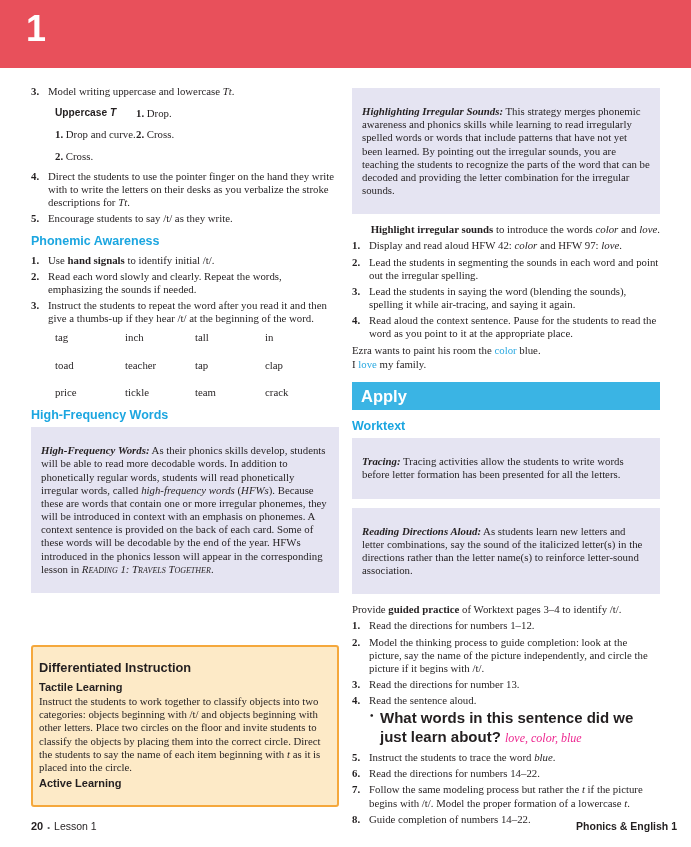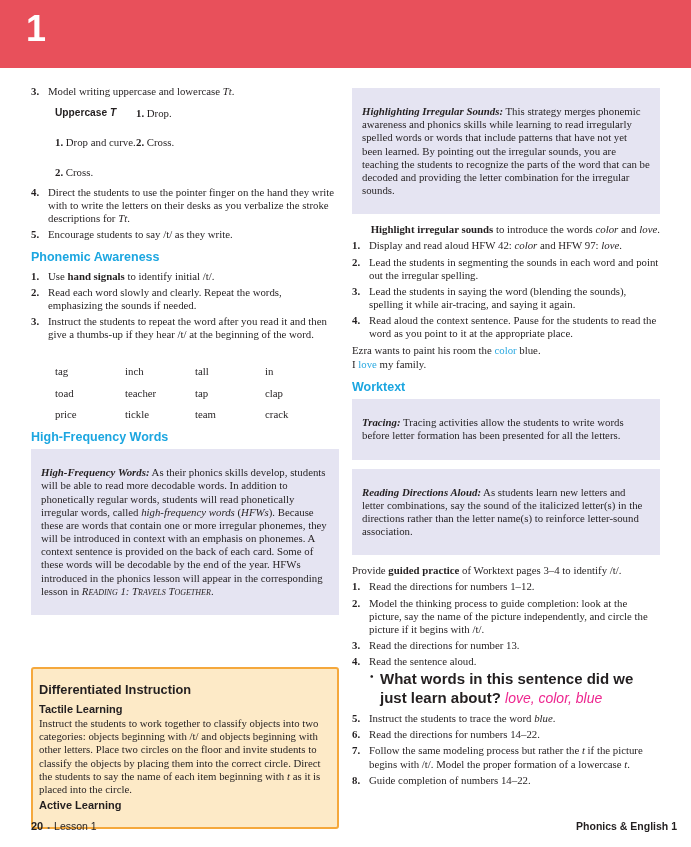--- a/index.html
+++ b/index.html
@@ -22,25 +22,25 @@
     font-family:"Liberation Sans",sans-serif; font-weight:bold; font-size:12.5px;
     color:var(--heading-cyan,#1ca6e0); margin:9px 0 4px 0;
   }
 
   
   .step { display:flex; margin-bottom:3px; }
   .step .n { min-width:17px; font-weight:bold; }
   .step .t { flex:1; }
 
   
-  .stroke-table { margin:9px 0 7px 24px; display:grid; grid-template-columns:81px auto; row-gap:16px; }
+  .stroke-table { margin:9px 0 7px 24px; display:grid; grid-template-columns:81px auto; row-gap:8px; }
   .stroke-header { font-family:"Liberation Sans",sans-serif; font-weight:bold; font-size:10.2px; }
 
   
-  .word-grid { display:grid; grid-template-columns:repeat(4,70px); row-gap:8px; margin:24px 0 8px 24px; }
+  .word-grid { display:grid; grid-template-columns:repeat(4,70px); row-gap:14px; margin:6px 0 8px 24px; }
 
   
   .strategy-box { background:var(--strategy-box-bg,#e5e4f2); padding:17px 10px; margin:3px 0 9px 0; }
 
   
   .di-box {
     border:2px solid var(--di-box-border,#f5a83c); background:var(--di-box-bg,#fdeac7);
     border-radius:3px; padding:13px 13px 14px 6px; margin-top:52px;
   }
   .di-title { font-family:"Liberation Sans",sans-serif; font-weight:bold; font-size:12.8px; margin-bottom:5px; }
@@ -64,21 +64,21 @@
 
   
   .b  { font-weight:bold; }
   .i  { font-style:italic; }
   .bi { font-weight:bold; font-style:italic; }
   .sb  { font-family:"Liberation Sans",sans-serif; font-weight:bold; }
   .sbi { font-family:"Liberation Sans",sans-serif; font-weight:bold; font-style:italic; }
   .sc { font-variant:small-caps; font-style:italic; }
   .cyan { color:var(--word-cyan,#29a8e0); }
   .q  { font-family:"Liberation Sans",sans-serif; font-weight:bold; font-size:15px;text-align:center; }
-  .qa { font-family:Liberation Sans, sans-serif; font-style:italic; font-size:14px;
+  .qa { font-family:Liberation Serif, serif; font-style:italic; font-size:12px;
         color:var(--answer-magenta,#ed268f); }
 
   
   .footer {
     position:absolute; left:31px; right:14px; bottom:14px;
     display:flex; justify-content:space-between; align-items:baseline;
     font-family:"Liberation Sans",sans-serif; font-size:10.5px;
   }
   .footer .page-num { font-weight:bold; font-size:11px; }
   .footer .sep { font-size:8px; margin:0 4px; color:#58595b; }
@@ -178,20 +178,23 @@
       <div class="t"><span>Lead the students in saying the word (blending the sounds), spelling it while air-tracing, and saying it again.</span></div>
     </div>
     <div class="step">
       <span class="n">4.</span>
       <div class="t"><span>Read aloud the context sentence. Pause for the students to read the word as you point to it at the appropriate place.</span></div>
     </div>
 
     <div class="context-sentence"><span>Ezra wants to paint his room the </span><span class="cyan">color</span><span> blue.</span></div>
     <div class="context-sentence"><span>I </span><span class="cyan">love</span><span> my family.</span></div>
 
+    <div class="apply-banner">
+      <span class="label">Apply</span>
+    </div>
 
     <div class="h-cyan">Worktext</div>
 
     <div class="strategy-box"><span class="bi">Tracing:</span><span> Tracing activities allow the students to write words before letter formation has been presented for all the letters.</span></div>
     <div class="strategy-box"><span class="bi">Reading Directions Aloud:</span><span> As students learn new letters and letter combinations, say the sound of the italicized letter(s) in the directions rather than the letter name(s) to reinforce letter-sound association.</span></div>
 
     <div style="margin:2px 0 3px 0;"><span>Provide </span><span class="b">guided practice</span><span> of Worktext pages 3–4 to identify /t/.</span></div>
 
     <div class="step">
       <span class="n">1.</span>

